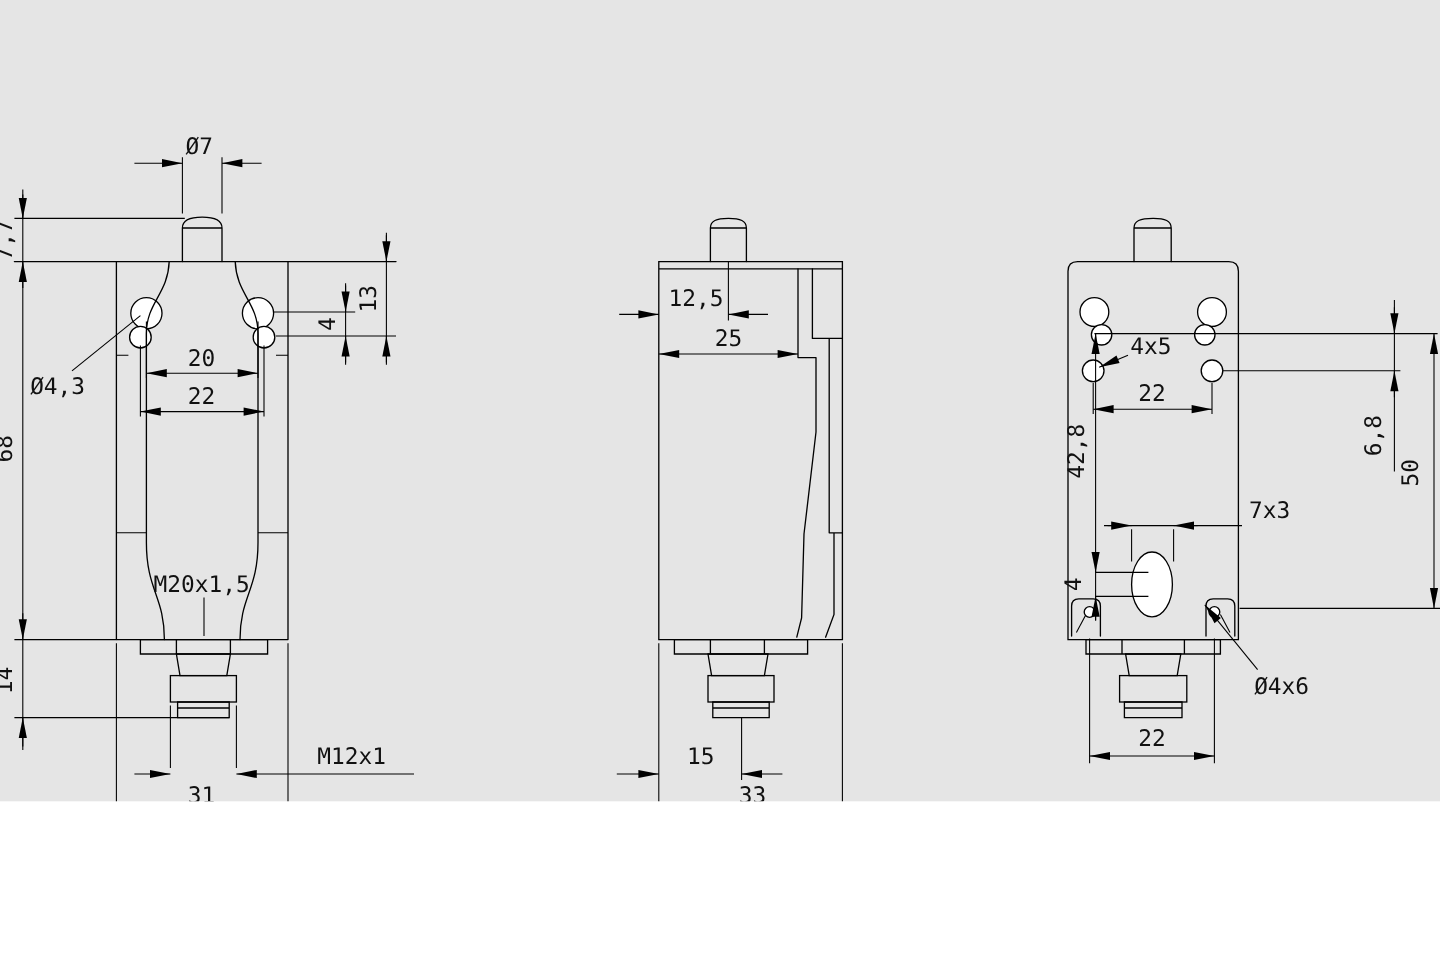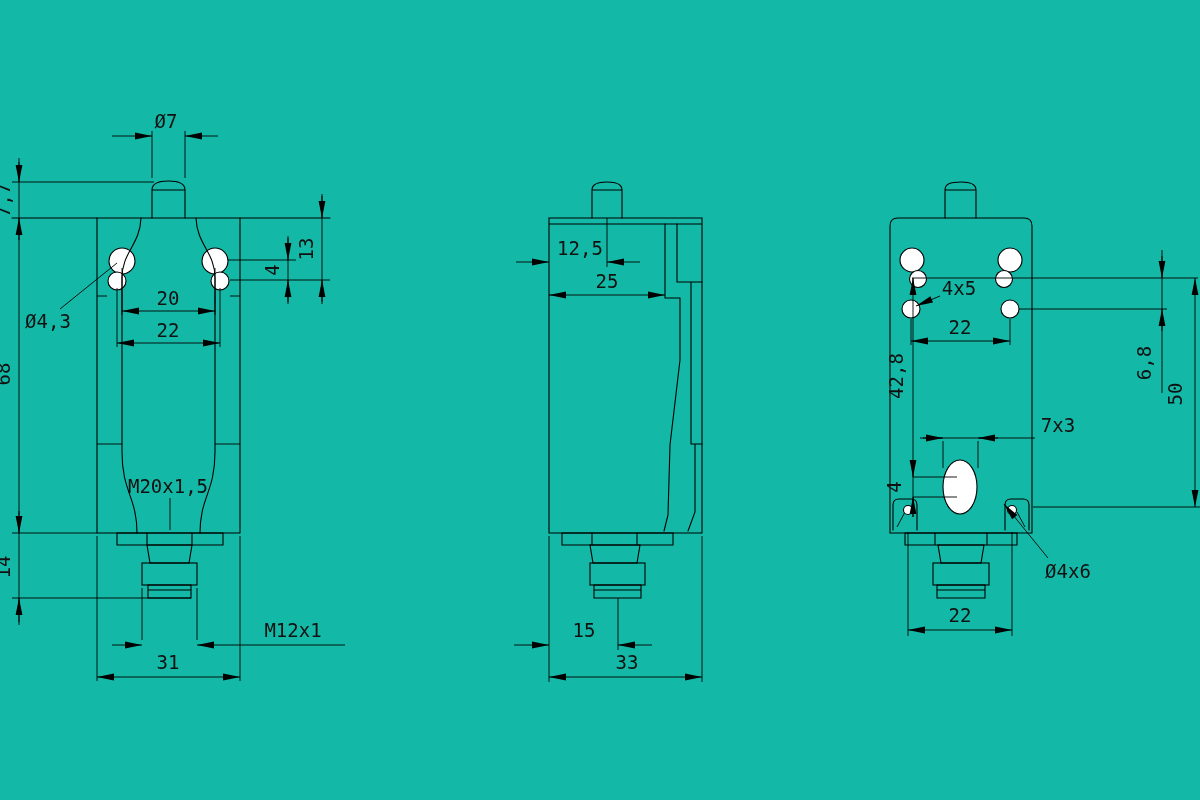--- a/index.html
+++ b/index.html
@@ -1,16 +1,16 @@
 <!DOCTYPE html>
 <html><head>
 <meta charset="utf-8">
 <style>
   html,body{margin:0;padding:0;background:#ffffff;}
-  .stage{width:1200px;height:800px;background:#14b8a6;position:relative;overflow:hidden;}
+  .stage{width:1200px;height:668px;background:#e5e5e5;position:relative;overflow:hidden;}
   svg{display:block;}
   .ln{stroke:#000;stroke-width:1.1;fill:none;stroke-linecap:round;}
   .thin{stroke:#000;stroke-width:0.9;fill:none;}
   .hole{stroke:#000;stroke-width:1.1;fill:#fff;}
   .dim{stroke:#000;stroke-width:0.9;fill:none;}
   text{font-family:"DejaVu Sans Mono", monospace;font-size:19px;fill:#111;}
   .rot{text-anchor:middle;}
   .mid{text-anchor:middle;}
 </style>
 </head>

